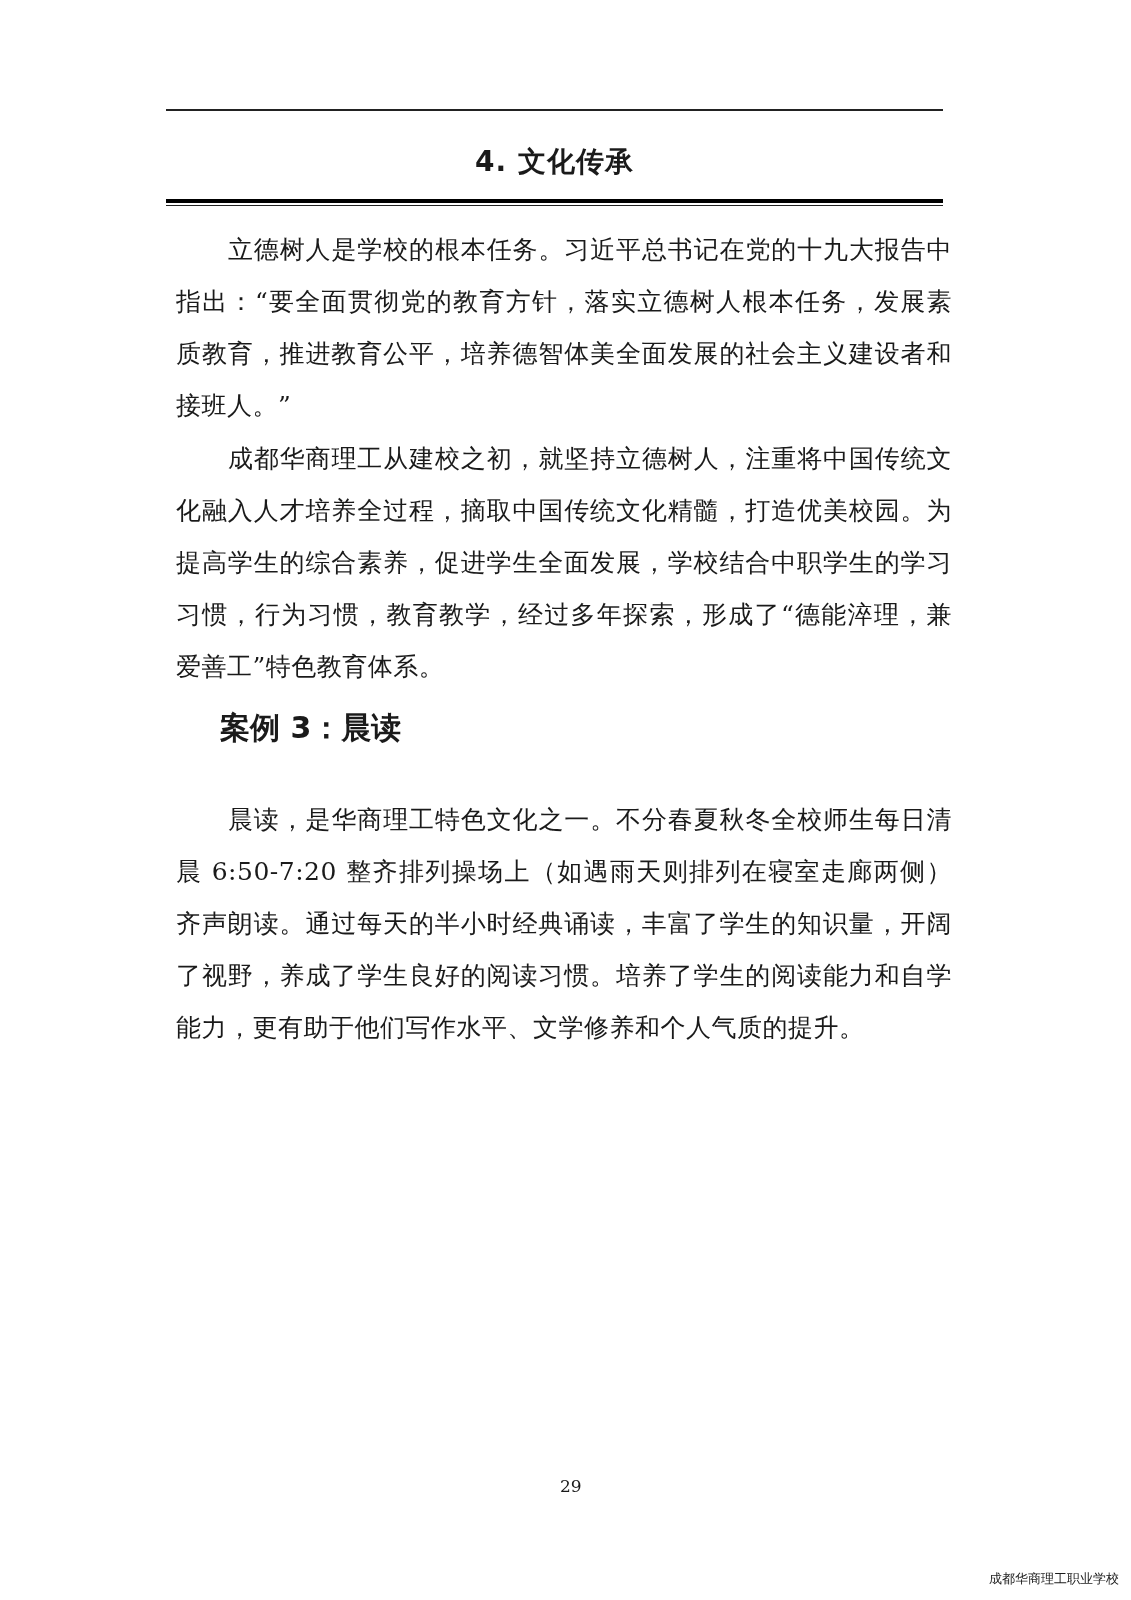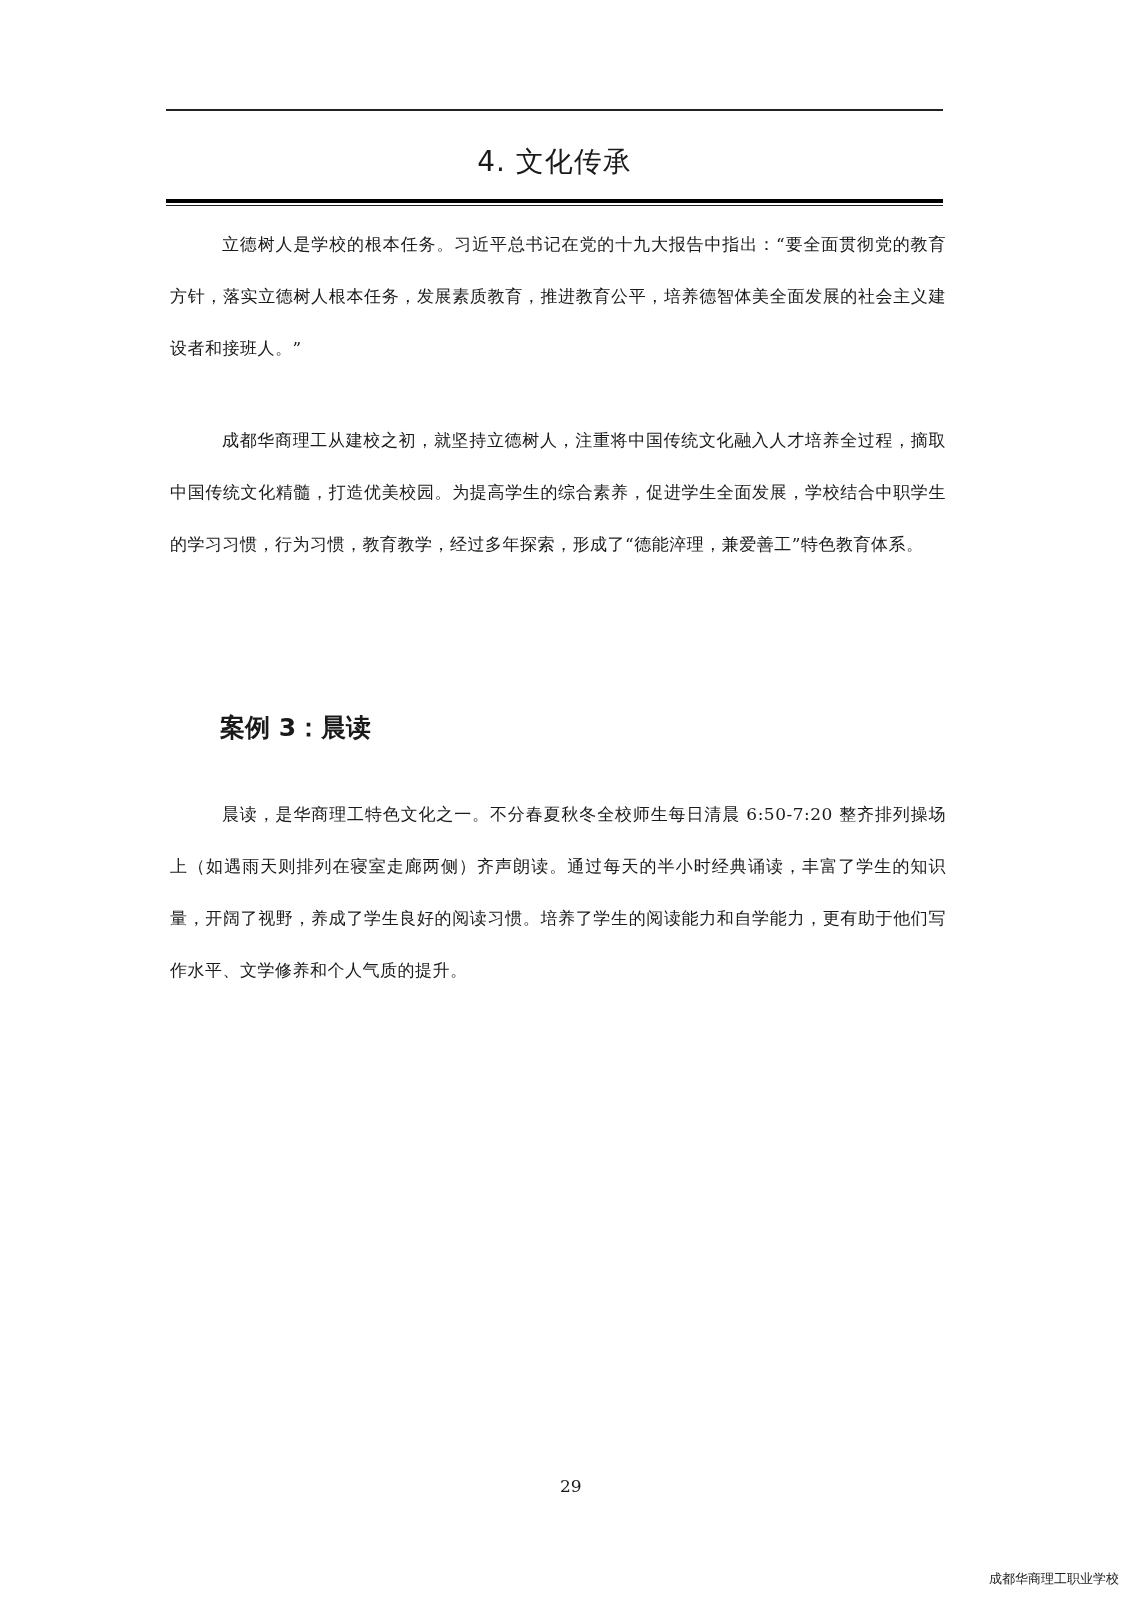--- a/index.html
+++ b/index.html
@@ -2,27 +2,27 @@
 <html><head>
 <meta charset="utf-8">
 <style>
   html, body { margin: 0; padding: 0; background: #ffffff; }
   body { width: 1131px; height: 1600px; position: relative; overflow: hidden;
          font-family: "DejaVu Serif", "Liberation Serif", serif; color: #1a1a1a; }
   .rule-top { position: absolute; left: 166px; top: 109px; width: 777px; height: 2px; background: #222; }
   .rule-bottom-thick { position: absolute; left: 166px; top: 199px; width: 777px; height: 4px; background: #000; }
   .rule-bottom-thin { position: absolute; left: 166px; top: 205px; width: 777px; height: 1px; background: #222; }
   .section-title { position: absolute; left: 166px; width: 777px; top: 142px; text-align: center;
-                   font-size: 28px; font-weight: normal; line-height: 40px; letter-spacing: 1px;
+                   font-size: 28px; font-weight: bold; line-height: 40px; letter-spacing: 1px;
                    font-family: "DejaVu Sans", "Liberation Sans", sans-serif; }
-  .para { position: absolute; left: 168px; width: 776px; font-size: 17px; line-height: 52px;
-          text-indent: 52px; text-align: justify; letter-spacing: 0.5px; margin: 2px; }
+  .para { position: absolute; left: 168px; width: 776px; font-size: 25px; line-height: 52px;
+          text-indent: 52px; text-align: justify; letter-spacing: 0.5px; margin: 8px; }
   .p1 { top: 216px; }
-  .p2 { top: 412px; }
-  .case-title { position: absolute; left: 220px; top: 706px; font-size: 25px; font-weight: bold;
+  .p2 { top: 425px; }
+  .case-title { position: absolute; left: 220px; top: 706px; font-size: 30px; font-weight: bold;
                 line-height: 44px; font-family: "DejaVu Sans", "Liberation Sans", sans-serif; }
   .p3 { top: 786px; }
   .page-number { position: absolute; left: 560px; top: 1444px; font-size: 17px; margin-top: 32px; }
   .footer-org { position: absolute; right: 12px; top: 1570px; font-size: 13px;
                 font-family: "DejaVu Sans", "Liberation Sans", sans-serif; }
 </style>
 </head>
 <body>
 
 <div class="rule-top"></div>

